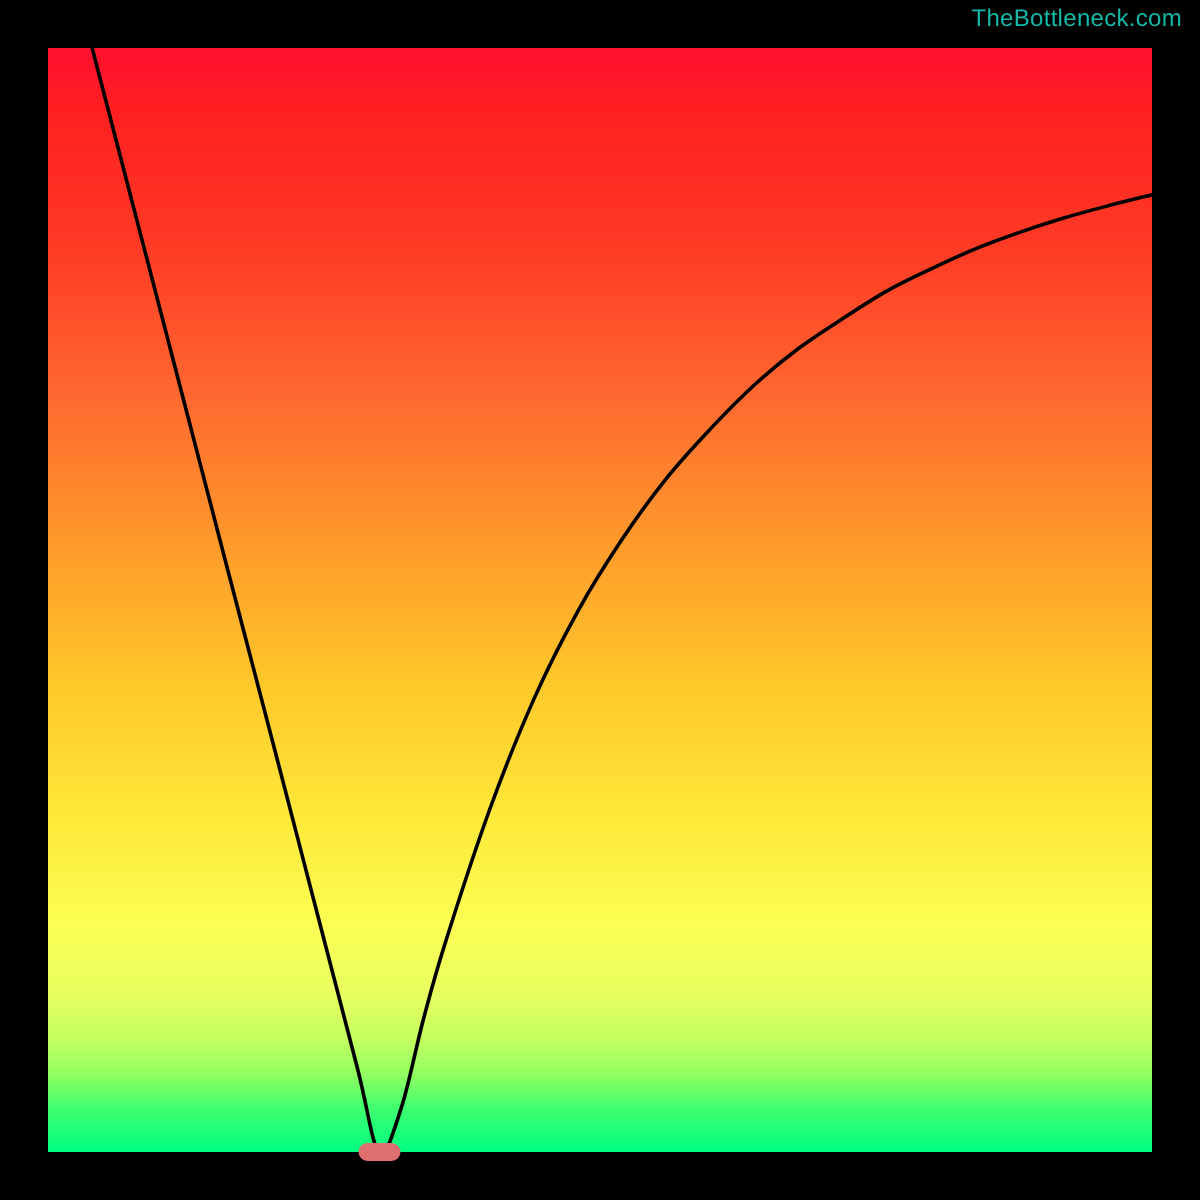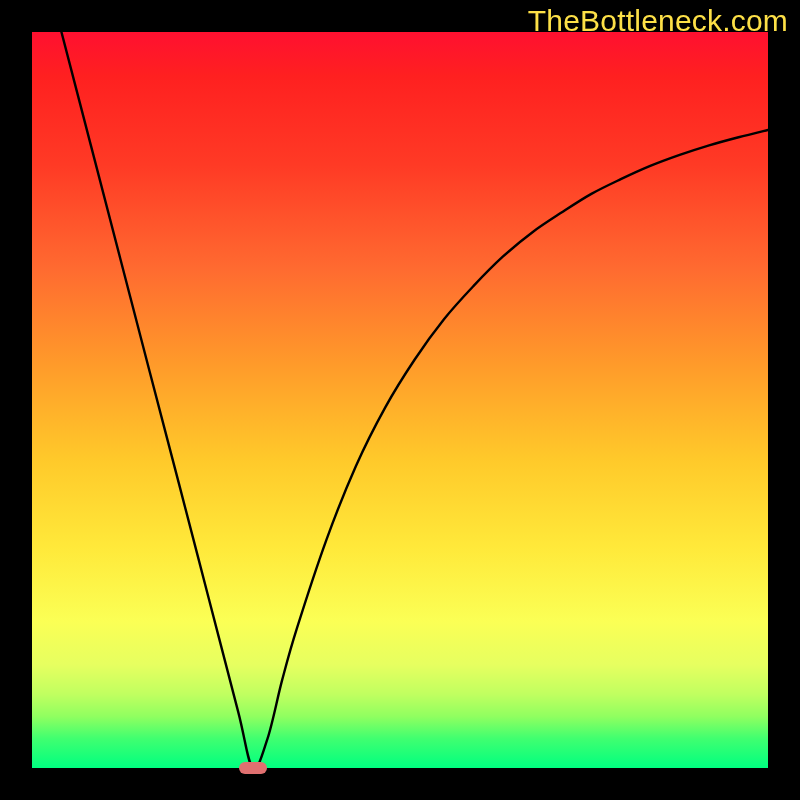--- a/index.html
+++ b/index.html
@@ -37,22 +37,22 @@
       #c0ff60 90%,
       #90ff60 93%,
       #40ff70 96%,
       #00ff80 100%
     );
   }
   .watermark {
     position: absolute;
     top: 4px;
     right: 12px;
-    color: #fde047;
-    font-size: 30px;
+    color: #14b8a6;
+    font-size: 16px;
     font-weight: 400;
     letter-spacing: 0.2px;
     user-select: none;
   }
   svg.curve {
     position: absolute;
     left: 0; top: 0;
     width: 736px;
     height: 736px;
   }

